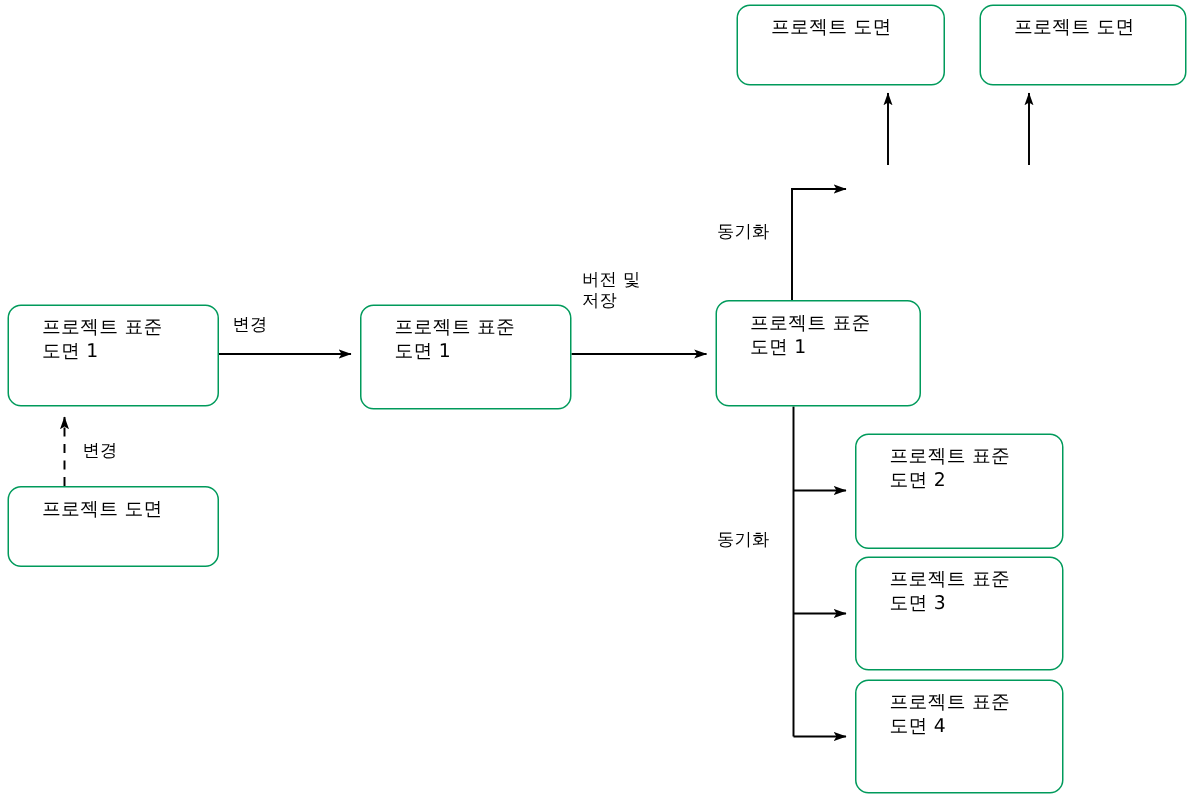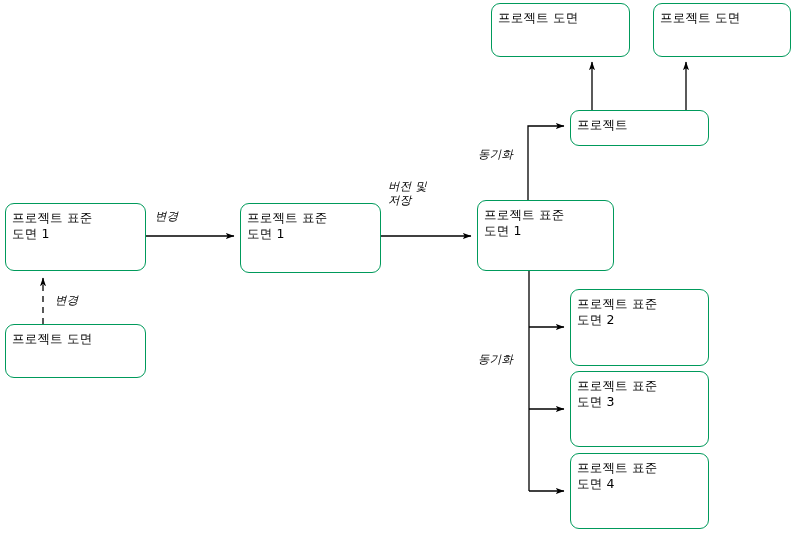--- a/index.html
+++ b/index.html
@@ -16,30 +16,29 @@
     height: 536px;
     background: #ffffff;
     overflow: hidden;
   }
   .node {
     position: absolute;
     box-sizing: border-box;
     border: 1.5px solid #009a5b;
     border-radius: 9px;
     background: #ffffff;
-    padding: 6px 9px 0 6px;
+    padding: 6px 9px 0 22px;
     font-size: 12.5px;
     line-height: 1.28;
     color: #000000;
     white-space: pre-line;
     letter-spacing: 0.2px;
   }
   .edge-label {
     position: absolute;
-    font-style: italic;
     font-size: 11.5px;
     color: #000000;
     line-height: 1.18;
     white-space: pre-line;
     letter-spacing: 0.2px;
   }
   svg.wires {
     position: absolute;
     left: 0;
     top: 0;
@@ -96,21 +95,20 @@
       <line x1="529" y1="327" x2="564" y2="327" stroke="#000000" stroke-width="1.3" marker-end="url(#ah)"></line>
       <line x1="529" y1="409" x2="564" y2="409" stroke="#000000" stroke-width="1.3" marker-end="url(#ah)"></line>
       <line x1="529" y1="491" x2="564" y2="491" stroke="#000000" stroke-width="1.3" marker-end="url(#ah)"></line>
     </g>
   </svg>
 
   <div class="node" style="left:491px; top:3px; width:139px; height:54px;">프로젝트 도면</div>
 
   <div class="node" style="left:653px; top:3px; width:138px; height:54px;">프로젝트 도면</div>
 
-  <div class="node" style="left:570px; top:110px; width:139px; height:36px;">프로젝트</div>
 
   <div class="node" style="left:5px; top:203px; width:141px; height:68px;">프로젝트 표준
 도면 1</div>
 
   <div class="node" style="left:240px; top:203px; width:141px; height:70px;">프로젝트 표준
 도면 1</div>
 
   <div class="node" style="left:477px; top:200px; width:137px; height:71px;">프로젝트 표준
 도면 1</div>
 

